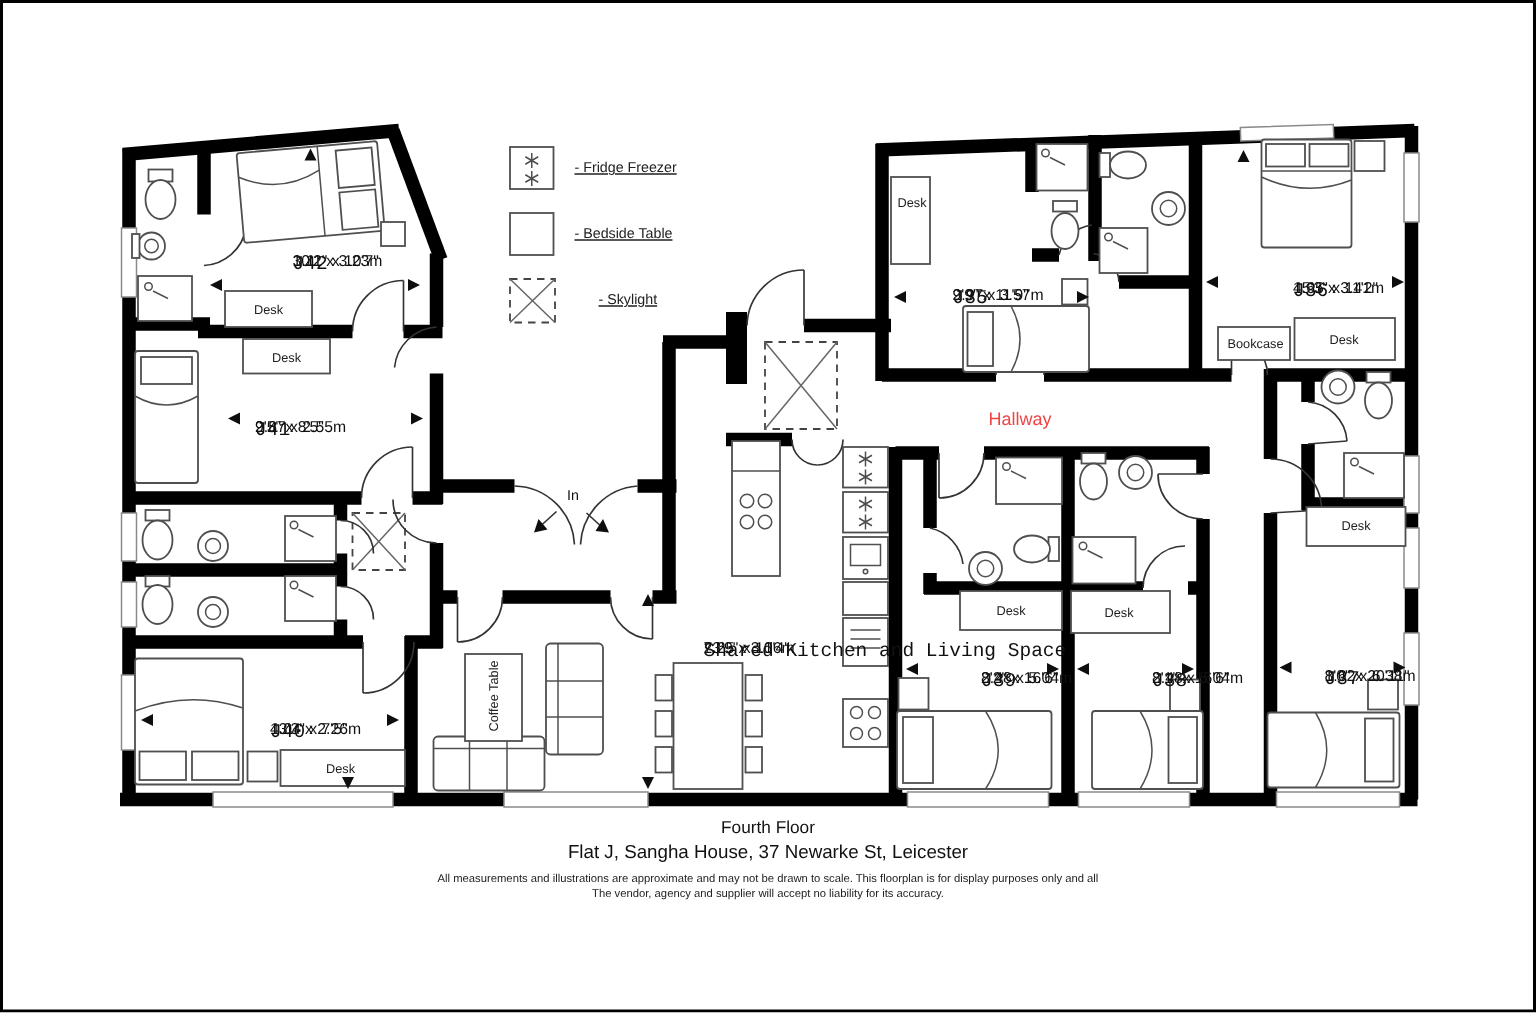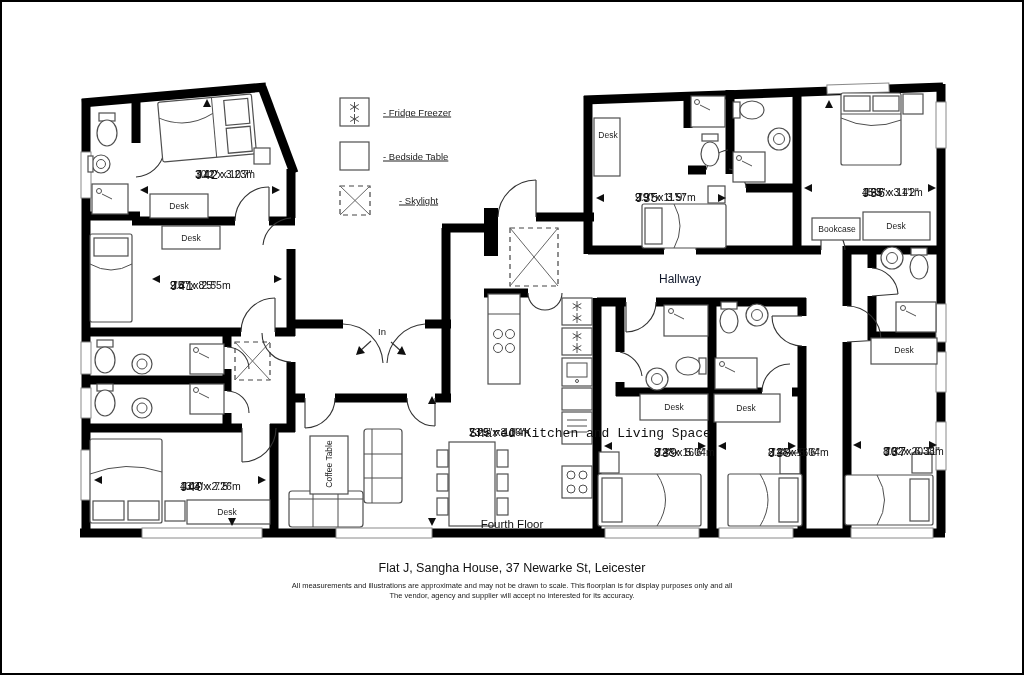--- a/index.html
+++ b/index.html
@@ -15,25 +15,25 @@
   .win{fill:#fff;stroke:#8a8a8a;stroke-width:1;}
   .sky{stroke:#444;stroke-width:1.2;fill:#fff;stroke-dasharray:5 4;}
   .skx{stroke:#666;stroke-width:1;fill:none;}
   .ar{fill:#0e0e0e;}
   #labels-layer div{position:absolute;}
   .room-label{transform:translate(-50%,-50%);text-align:center;color:#111;line-height:1.22;white-space:nowrap;}
   .rname{font-size:13px;font-family:Liberation Mono, monospace;}
   .rdim{font-size:10.5px;}
   .furn-label{transform:translate(-50%,-50%);font-size:8.5px;color:#222;white-space:nowrap;}
   .furn-label.rot{transform:translate(-50%,-50%) rotate(-90deg);}
-  .area-label{transform:translate(-50%,-50%);font-size:12px;color:#0f172a;white-space:nowrap;}
+  .area-label{transform:translate(-50%,-50%);font-size:12px;color:#ef4444;white-space:nowrap;}
   .in-label{transform:translate(-50%,-50%);font-size:9.5px;color:#111;}
   .legend-text{position:absolute;transform:translateY(-50%);font-size:9.5px;color:#222;white-space:nowrap;text-decoration:underline;}
   .footer{position:absolute;left:0;right:0;text-align:center;color:#111;}
-  .footer-floor{top:516px;font-size:11.5px;}
+  .footer-floor{top:544px;font-size:11.5px;}
   .footer-address{top:559px;font-size:12.5px;}
   .footer-disclaimer{top:579px;font-size:7.5px;line-height:9.5px;color:#222;}
 </style>
 </head>
 <body>
 
 <div id="canvas">
 
 <svg width="1020" height="671" viewBox="0 0 1020 671">
   <defs>
@@ -522,17 +522,17 @@
   <div class="legend-text" style="left:381px;top:110px">- Fridge Freezer</div>
   <div class="legend-text" style="left:381px;top:154px">- Bedside Table</div>
   <div class="legend-text" style="left:397px;top:198px">- Skylight</div>
 </div>
 
 <div>
   <div class="footer footer-floor">Fourth Floor</div>
   <div class="footer footer-address">Flat J, Sangha House, 37 Newarke St, Leicester</div>
   <div class="footer footer-disclaimer">
     <div>All measurements and illustrations are approximate and may not be drawn to scale. This floorplan is for display purposes only and all</div>
-    <div>The vendor, agency and supplier will accept no interested for its accuracy.</div>
+    <div>The vendor, agency and supplier will accept no liability for its accuracy.</div>
   </div>
 </div>
 
 </div>
 
 </body></html>

